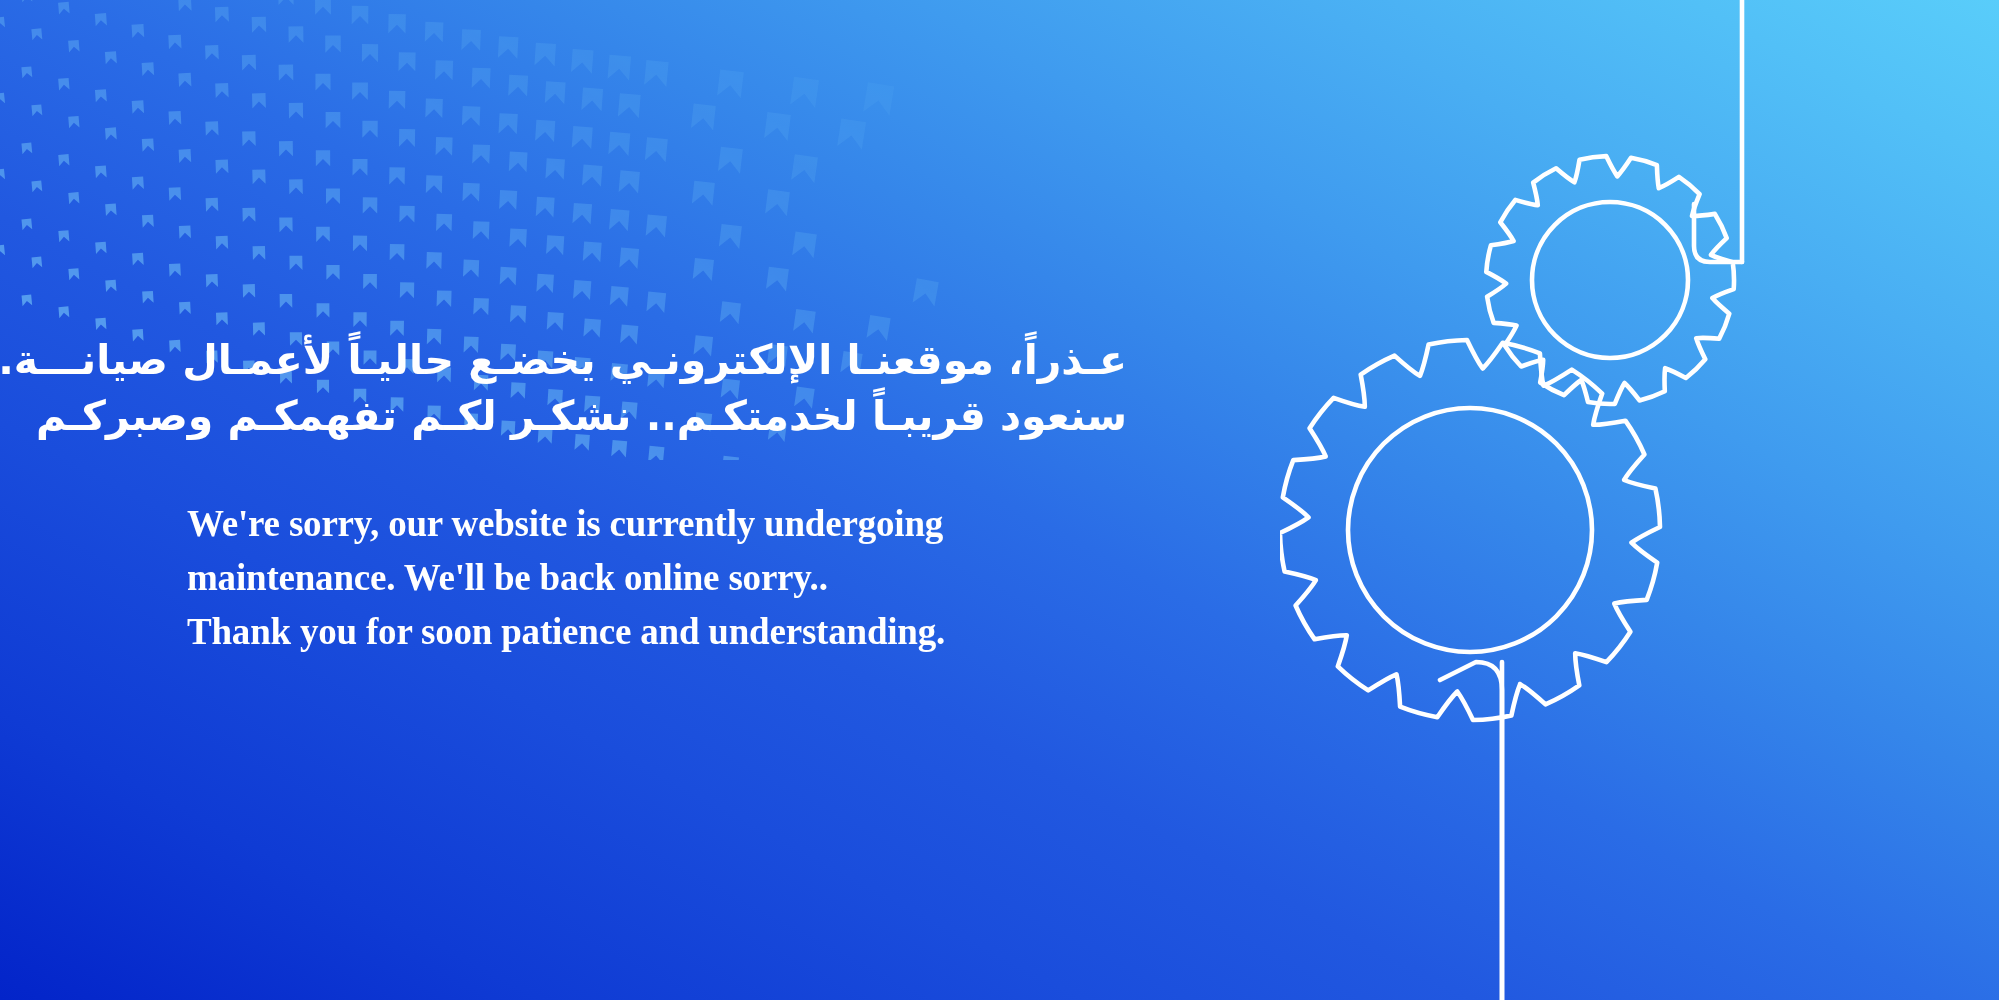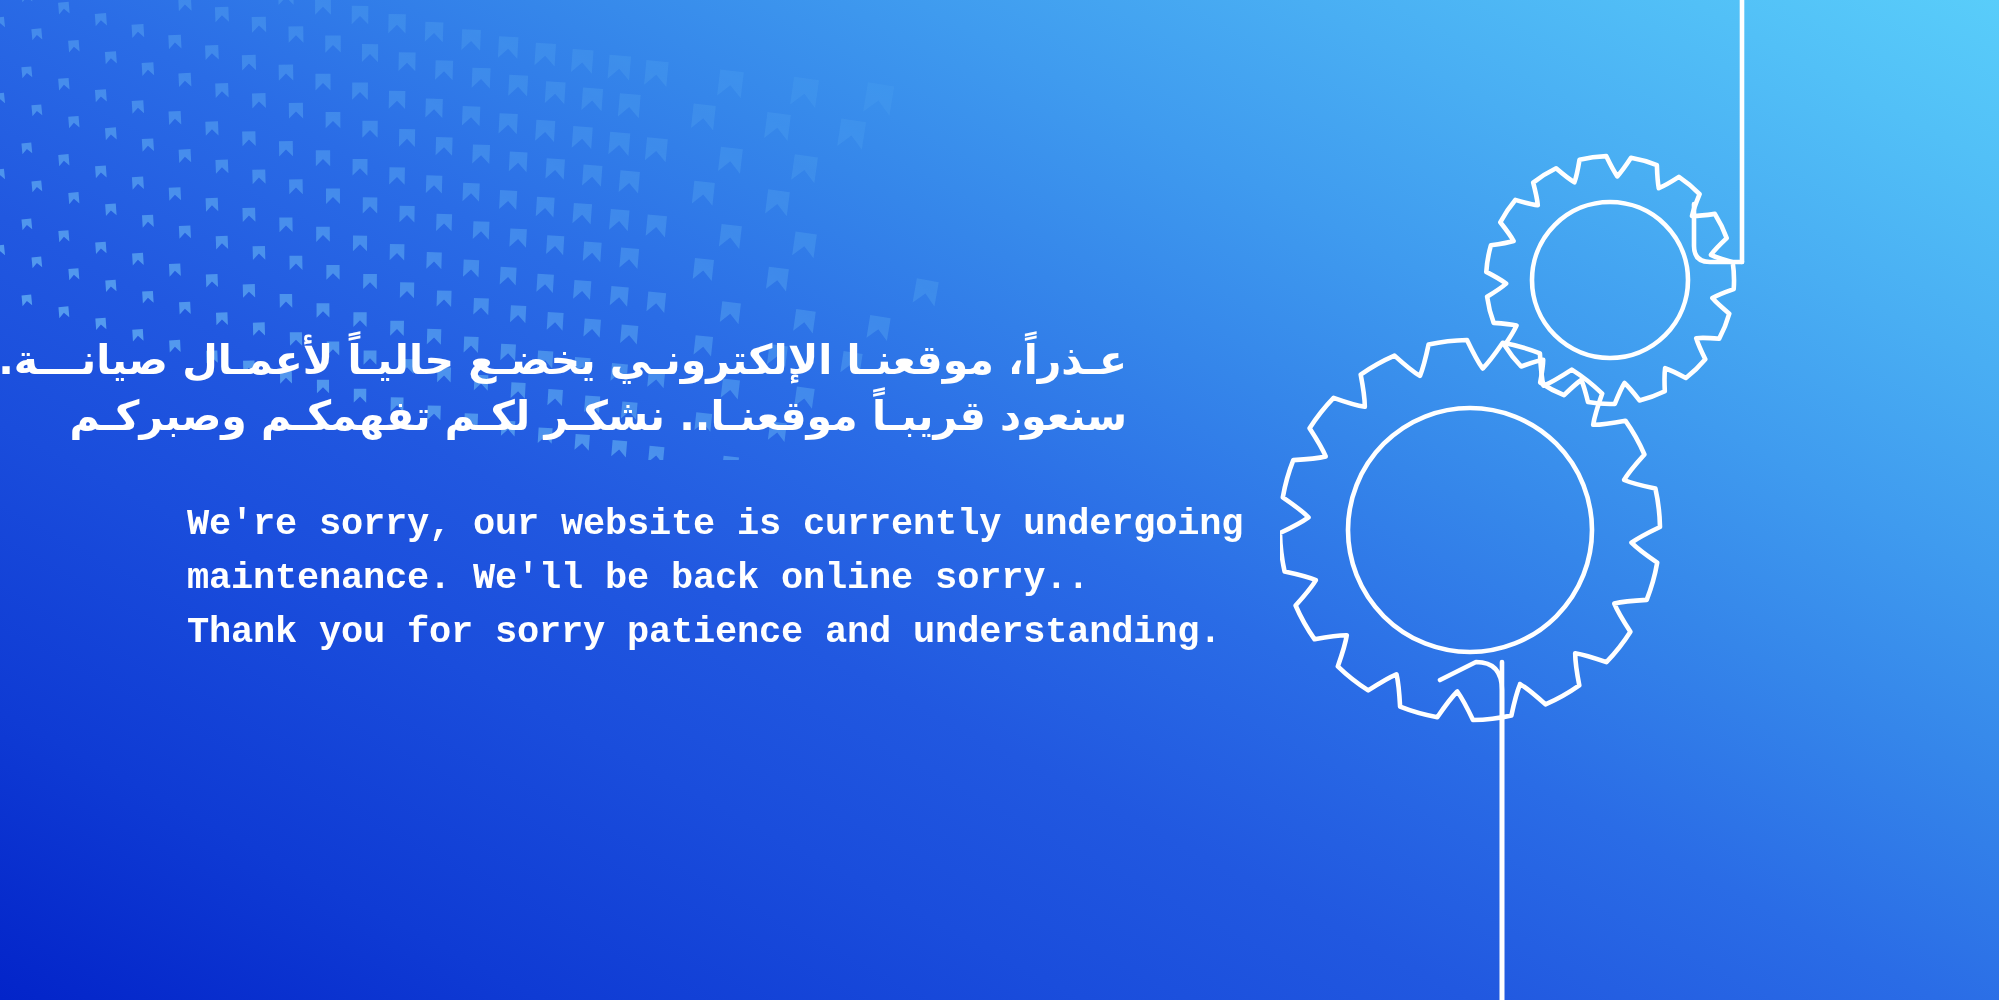--- a/index.html
+++ b/index.html
@@ -69,21 +69,21 @@
     direction:ltr;
     text-align:left;
     color:#ffffff;
   }
   .en-line {
     font-size:37px;
     line-height:1.46;
     font-weight:700;
     letter-spacing:-0.2px;
     white-space:nowrap;
-    font-family:Liberation Mono, monospace;
+    font-family:Liberation Serif, serif;
   }
 </style>
 </head>
 <body>
 
 <div id="page">
 
   <svg id="pattern" viewBox="0 0 1000 520" preserveAspectRatio="none" aria-hidden="true">
     <defs>
 
@@ -358,25 +358,25 @@
       <circle cx="190" cy="540" r="122"></circle>
 
       <path id="conn-bottom" d="M 222,672 L 222,1030"></path>
     </g>
   </svg>
 
   <div id="copy">
 
     <div class="ar-block">
       <div class="ar-line">عـذراً، موقعنـا الإلكترونـي يخضـع حاليـاً لأعمـال صيانـــة.</div>
-      <div class="ar-line">سنعود قريبـاً موقعنـا.. نشكـر لكـم تفهمكـم وصبركـم</div>
+      <div class="ar-line">سنعود قريبـاً لخدمتكـم.. نشكـر لكـم تفهمكـم وصبركـم</div>
     </div>
 
     <div class="gap"></div>
 
     <div class="en-block">
       <div class="en-line">We're sorry, our website is currently undergoing</div>
       <div class="en-line">maintenance. We'll be back online sorry..</div>
-      <div class="en-line">Thank you for sorry patience and understanding.</div>
+      <div class="en-line">Thank you for soon patience and understanding.</div>
     </div>
 
   </div>
 </div>
 
 </body></html>

